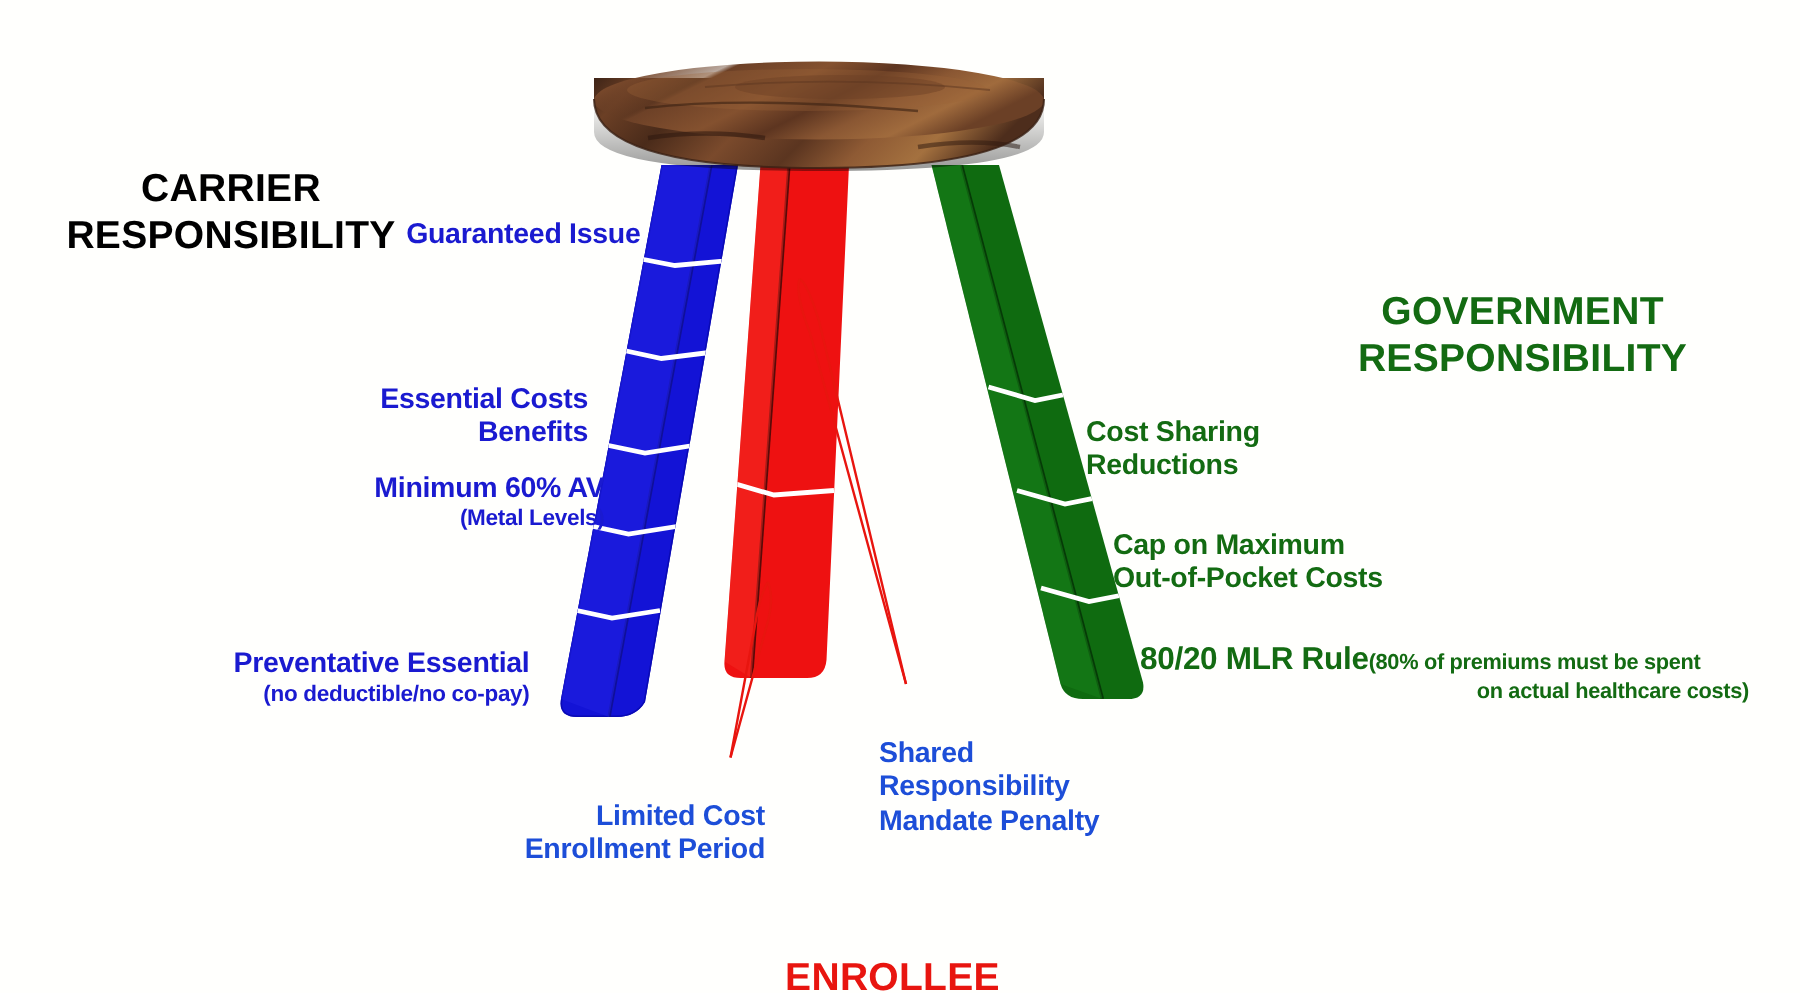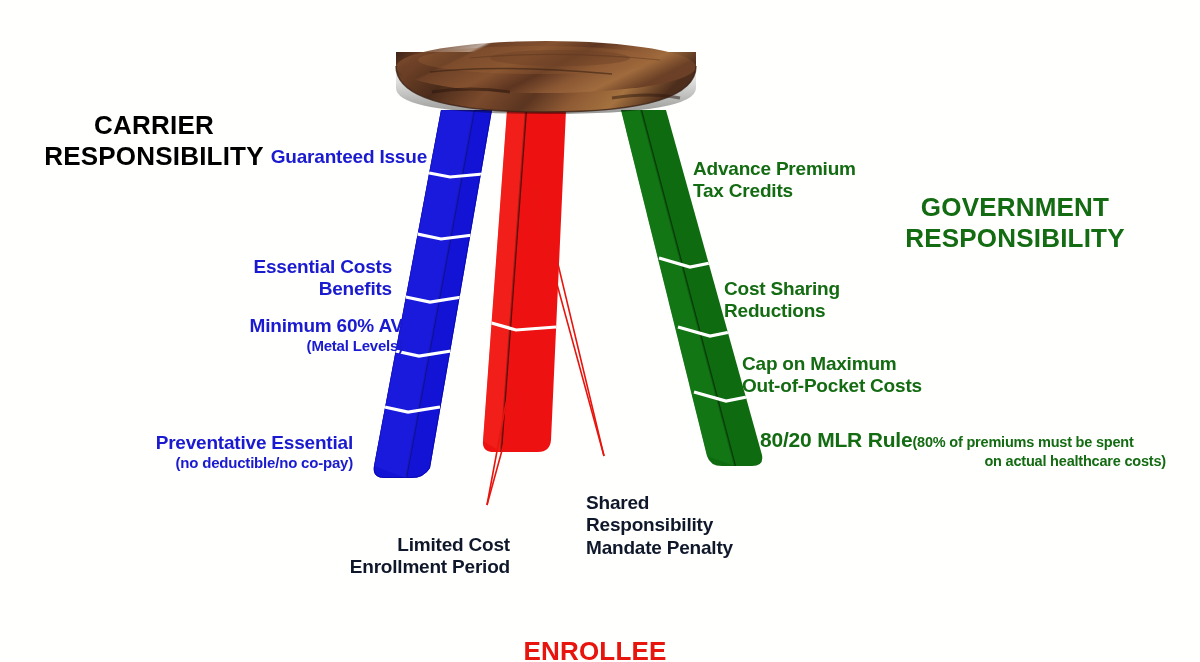--- a/index.html
+++ b/index.html
@@ -97,21 +97,21 @@
   #lbl-mlr-rule .small { font-size: 14.5px; }
   #lbl-mlr-rule .small-line2 {
     display: block;
     font-size: 14.5px;
     text-align: right;
     padding-right: 14px;
   }
 
   
   .lbl-red {
-    color: #0f172a;
+    color: #1d4ed8;
     font-size: 19px;
   }
   #lbl-limited-open { left: 300px; top: 512px; width: 210px; text-align: right; }
   #lbl-shared-resp  { left: 586px; top: 470px; width: 250px; text-align: left; }
 </style>
 </head>
 <body>
 
 <div id="page">
 
@@ -252,24 +252,20 @@
     <span>Minimum 60% AV</span>
     <span class="sub">(Metal Levels)</span>
   </div>
 
 
   <div class="txt lbl-blue" id="lbl-preventative">
     <span>Preventative Essential</span>
     <span class="sub">(no deductible/no co-pay)</span>
   </div>
 
-  <div class="txt lbl-green" id="lbl-advance-premium">
-    <span>Advance Premium
-Tax Credits</span>
-  </div>
 
   <div class="txt lbl-green" id="lbl-cost-sharing">
     <span>Cost Sharing
 Reductions</span>
   </div>
 
   <div class="txt lbl-green" id="lbl-cap-oop">
     <span>Cap on Maximum
 Out-of-Pocket Costs</span>
   </div>

